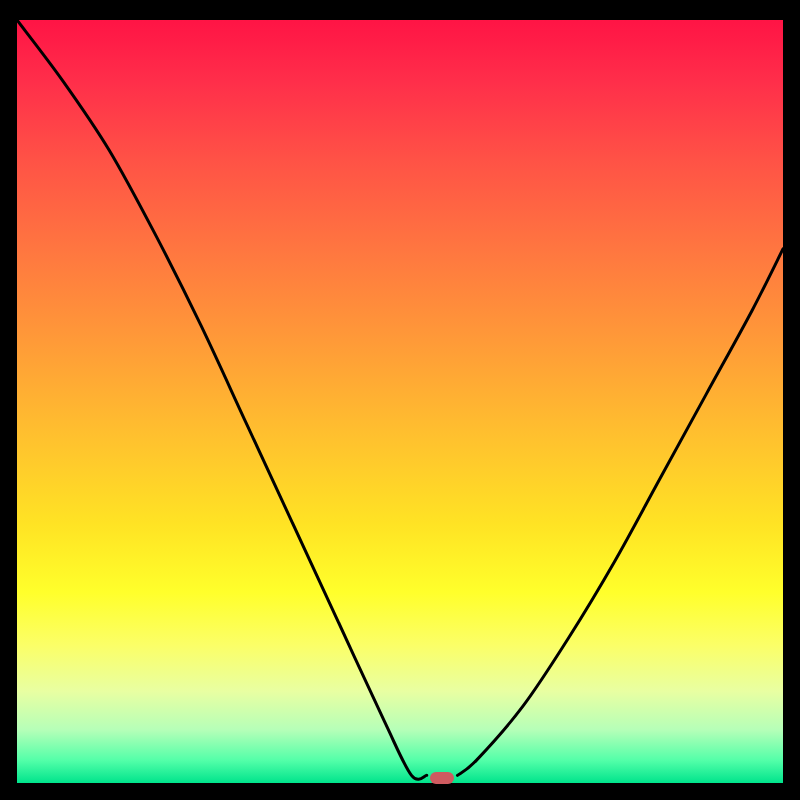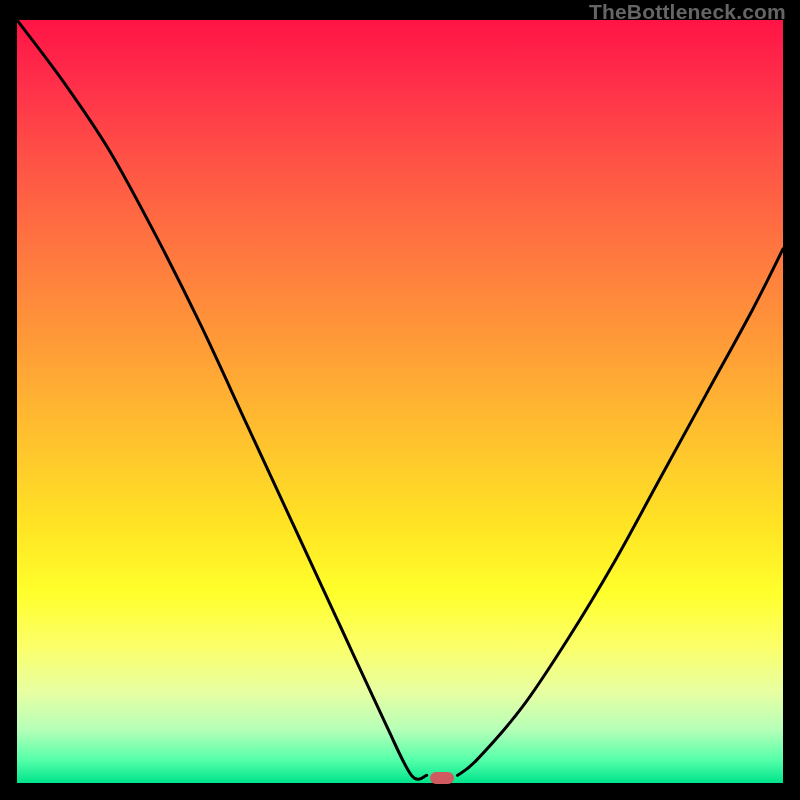--- a/index.html
+++ b/index.html
@@ -73,14 +73,13 @@
 
   <div class="plot"></div>
 
   <svg class="curves" viewBox="0 0 766 763" preserveAspectRatio="none">
     <path fill="none" stroke="#000" stroke-width="3" stroke-linecap="round" d="M 0 0 C 7.66 10.173333333333327 30.64 39.421666666666624 45.96 61.039999999999964 C 61.28 82.6583333333333 76.60000000000001 104.2766666666667 91.92 129.71000000000004 C 107.24 155.14333333333337 122.56 184.39166666666665 137.88 213.64 C 153.2 242.88833333333332 168.52 273.4083333333333 183.84 305.2 C 199.16 336.9916666666667 214.48 371.3266666666667 229.79999999999998 404.39000000000004 C 245.11999999999998 437.4533333333334 260.44 470.51666666666665 275.76 503.58 C 291.08 536.6433333333333 306.4 569.7066666666666 321.71999999999997 602.77 C 337.03999999999996 635.8333333333334 355.5516666666667 676.5266666666666 367.68 701.96 C 379.80833333333334 727.3933333333334 387.46833333333336 746.4683333333334 394.49 755.37 C 401.51166666666666 764.2716666666666 407.25666666666666 755.37 409.81 755.37"></path>
     <path fill="none" stroke="#000" stroke-width="3" stroke-linecap="round" d="M 440.45 755.37 C 443.64166666666665 752.8266666666667 448.7483333333333 751.5550000000001 459.59999999999997 740.11 C 470.45166666666665 728.665 490.24 707.0466666666667 505.56 686.7 C 520.88 666.3533333333334 536.1999999999999 642.1916666666666 551.52 618.03 C 566.84 593.8683333333333 582.1600000000001 568.4350000000001 597.48 541.73 C 612.8 515.025 628.1199999999999 485.7766666666667 643.4399999999999 457.8 C 658.76 429.8233333333333 674.0799999999999 401.8466666666667 689.4 373.87 C 704.72 345.8933333333333 722.5933333333334 314.1016666666667 735.36 289.94 C 748.1266666666667 265.7783333333333 760.8933333333333 239.07333333333332 766 228.89999999999998"></path>
   </svg>
 
   <div class="marker" style="left: 430.13px; top: 772.422px;"></div>
 
-  <div class="watermark">TheBottleneck.com</div>
 </div>
 
 </body></html>

